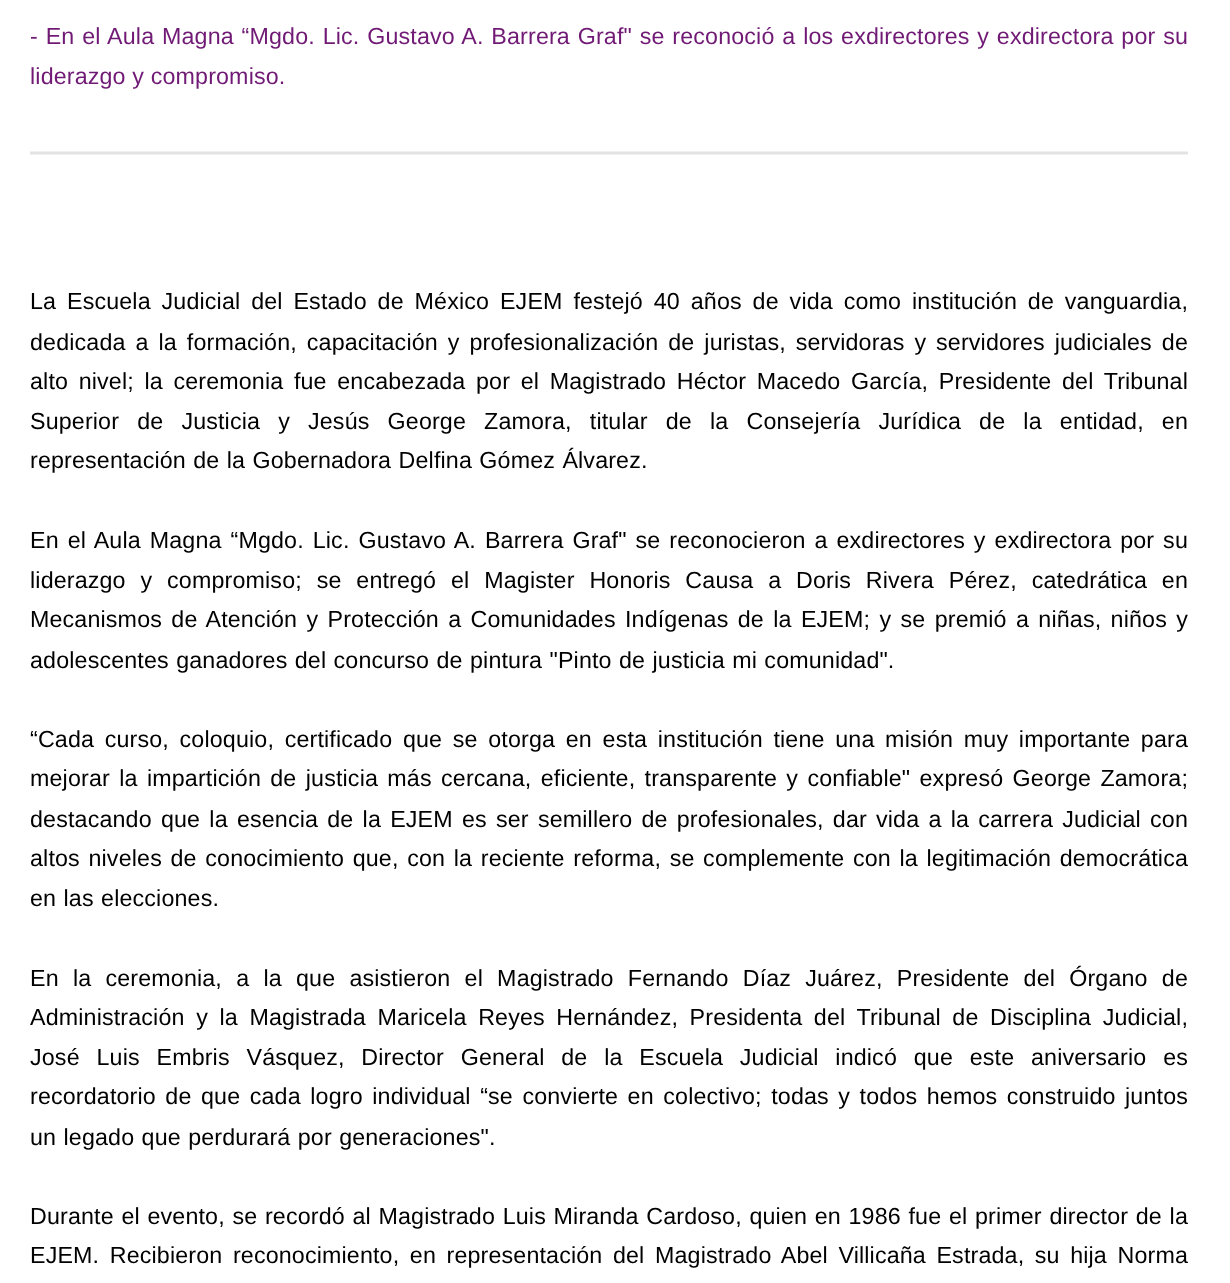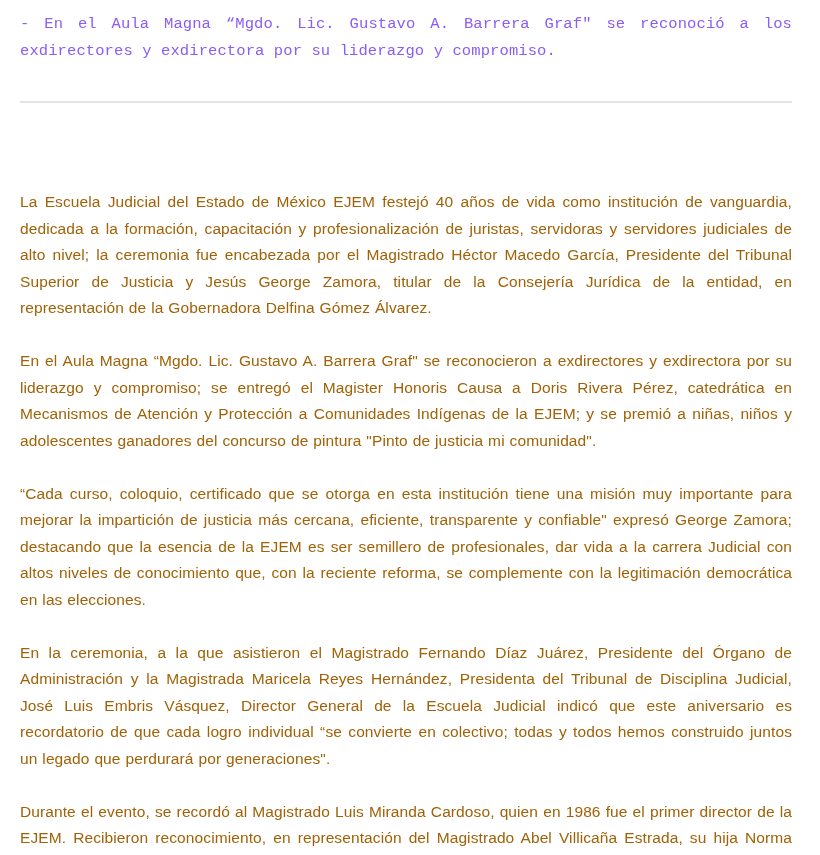--- a/index.html
+++ b/index.html
@@ -14,39 +14,38 @@
     font-family: "Liberation Sans", "DejaVu Sans", sans-serif;
   }
   .article {
     margin-left: 20px;
     width: 772px;
     padding-top: 11px;
   }
   .summary {
     font-size: 15.5px;
     line-height: 27px;
-    color: #8b5cf6;
+    color: #701a75;
     text-align: justify;
     letter-spacing: 0.1px;
     margin: 0;
-    font-family: Liberation Mono, monospace;
   }
   .divider {
     border: none;
     height: 2px;
     background: #e3e3e3;
     margin: 36px 0 0 0;
   }
   .media-gap {
     height: 86px;
   }
   .body-copy p {
     font-size: 15.5px;
     line-height: 26.5px;
-    color: #a16207;
+    color: #000000;
     text-align: justify;
     letter-spacing: 0.1px;
     word-spacing: 0.5px;
     margin: 0 0 26.5px 0;
   }
   .body-copy p:last-child {
     margin-bottom: 0;
   }
 </style>
 </head>

